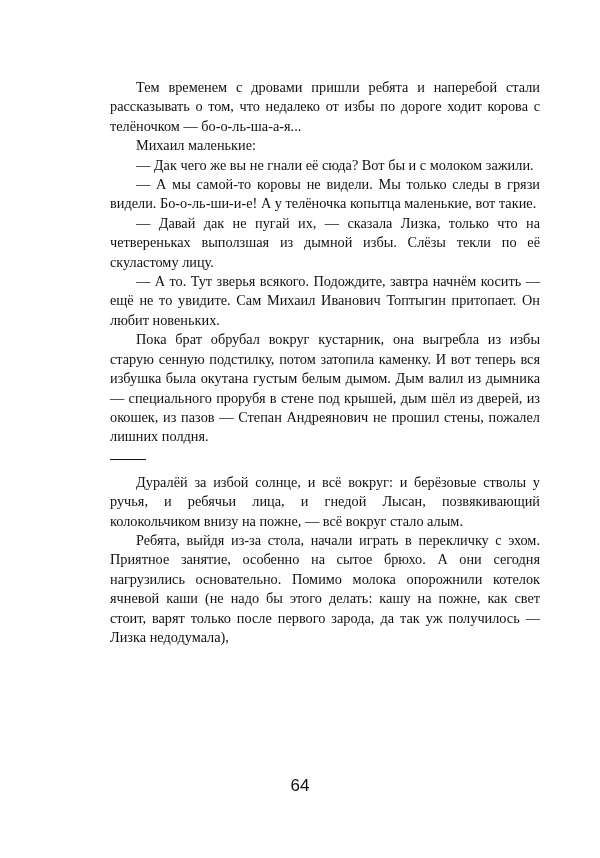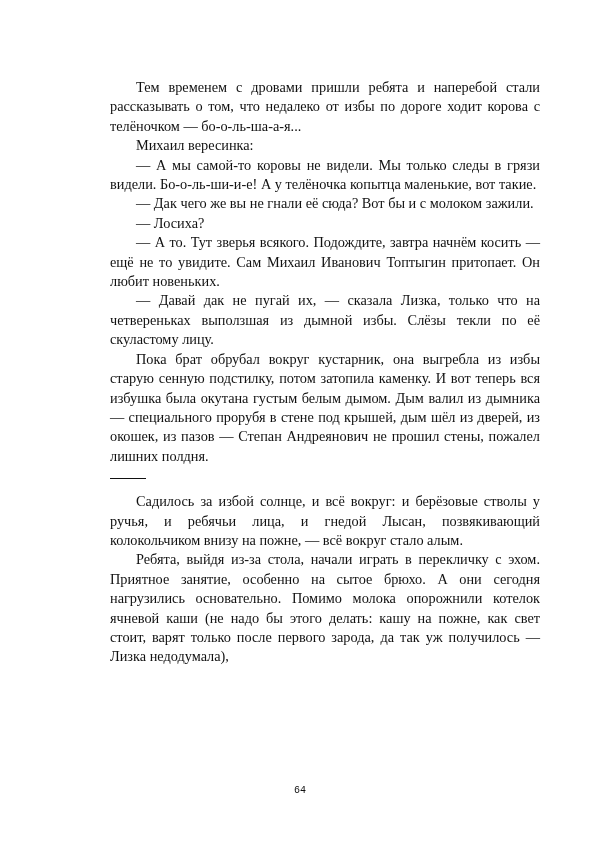--- a/index.html
+++ b/index.html
@@ -43,36 +43,35 @@
     width: 36px;
     height: 1px;
     background: #111111;
   }
   .page-number {
     position: absolute;
     left: 0;
     right: 0;
     bottom: 62px;
     text-align: center;
-    font-size: 10px;
-    font-family: Liberation Mono, monospace;
+    font-size: 17px;
+    font-family: Liberation Sans, sans-serif;
     color: #111111;
   }
 </style>
 </head>
 <body>
 
 <div class="page">
   <div class="body-text">
     <p class="para">Тем временем с дровами пришли ребята и наперебой стали рассказывать о том, что недалеко от избы по дороге ходит корова с телёночком — бо-о-ль-ша-а-я...</p>
-    <p class="para">Михаил вересинка:</p>
+    <p class="para">Михаил маленькие:</p>
+    <p class="para">— Дак чего же вы не гнали её сюда? Вот бы и с молоком зажили.</p>
     <p class="para">— А мы самой-то коровы не видели. Мы только следы в грязи видели. Бо-о-ль-ши-и-е! А у телёночка копытца маленькие, вот такие.</p>
-    <p class="para">— Дак чего же вы не гнали её сюда? Вот бы и с молоком зажили.</p>
-    <p class="para">— Лосиха?</p>
+    <p class="para">— Давай дак не пугай их, — сказала Лизка, только что на четвереньках выползшая из дымной избы. Слёзы текли по её скуластому лицу.</p>
     <p class="para">— А то. Тут зверья всякого. Подождите, завтра начнём косить — ещё не то увидите. Сам Михаил Иванович Топтыгин притопает. Он любит новеньких.</p>
-    <p class="para">— Давай дак не пугай их, — сказала Лизка, только что на четвереньках выползшая из дымной избы. Слёзы текли по её скуластому лицу.</p>
     <p class="para">Пока брат обрубал вокруг кустарник, она выгребла из избы старую сенную подстилку, потом затопила каменку. И вот теперь вся избушка была окутана густым белым дымом. Дым валил из дымника — специального прорубя в стене под крышей, дым шёл из дверей, из окошек, из пазов — Степан Андреянович не прошил стены, пожалел лишних полдня.</p>
     <div class="divider"></div>
-    <p class="para">Садилось за избой солнце, и всё вокруг: и берёзовые стволы у ручья, и ребячьи лица, и гнедой Лысан, позвякивающий колокольчиком внизу на пожне, — всё вокруг стало алым.</p>
+    <p class="para">Дуралёй за избой солнце, и всё вокруг: и берёзовые стволы у ручья, и ребячьи лица, и гнедой Лысан, позвякивающий колокольчиком внизу на пожне, — всё вокруг стало алым.</p>
     <p class="para">Ребята, выйдя из-за стола, начали играть в перекличку с эхом. Приятное занятие, особенно на сытое брюхо. А они сегодня нагрузились основательно. Помимо молока опорожнили котелок ячневой каши (не надо бы этого делать: кашу на пожне, как свет стоит, варят только после первого зарода, да так уж получилось — Лизка недодумала),</p>
   </div>
   <div class="page-number">64</div>
 </div>
 
 </body></html>

